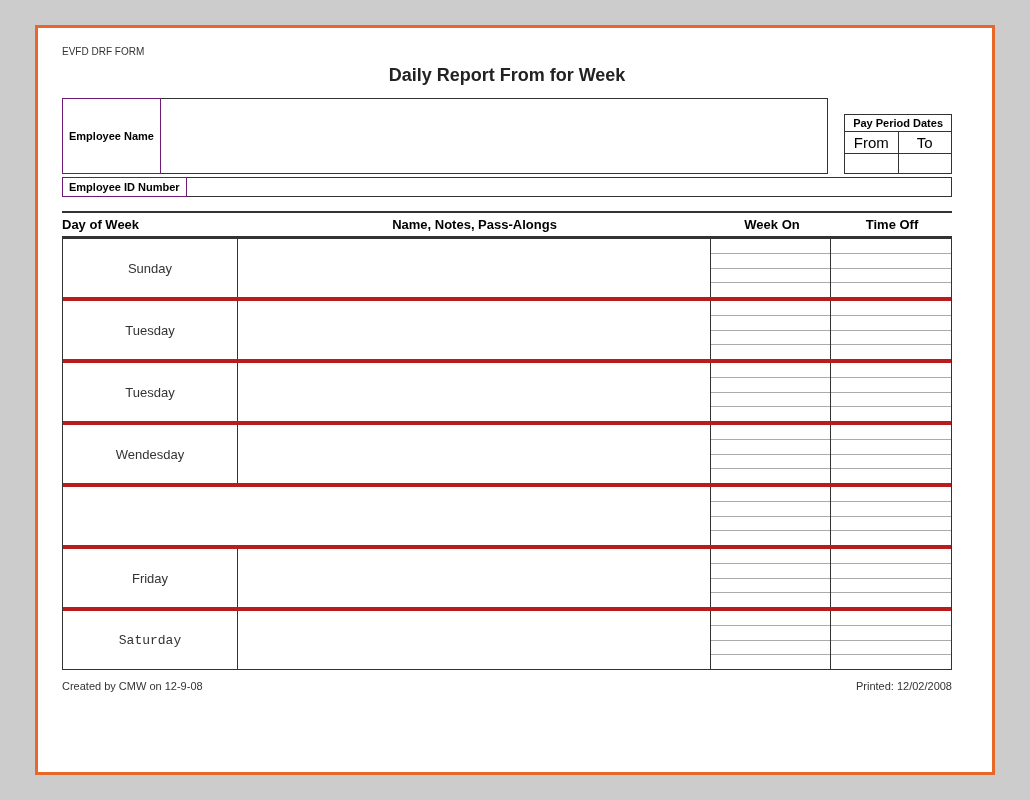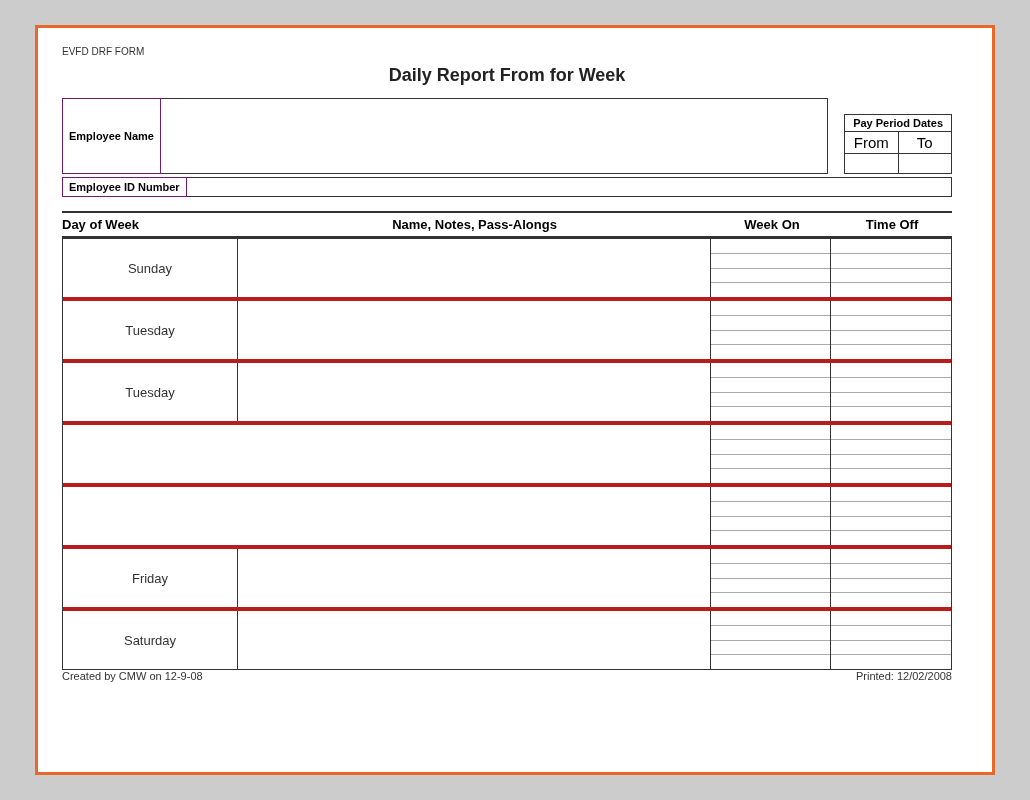--- a/index.html
+++ b/index.html
@@ -113,20 +113,21 @@
     .main-table {
       border: 1px solid #333;
       width: 100%;
     }
     .day-row {
       display: flex;
       border-bottom: 4px solid #b91c1c;
     }
     .day-row:last-child {
       border-bottom: none;
+      font-family: Liberation Mono, monospace;
     }
     .day-cell {
       width: 175px;
       border-right: 1px solid #333;
       display: flex;
       align-items: center;
       justify-content: center;
       font-size: 13px;
       color: #333;
       min-height: 58px;
@@ -151,20 +152,21 @@
       flex: 1;
     }
     .time-line:last-child {
       border-bottom: none;
     }
 
     
     .footer {
       display: flex;
       justify-content: space-between;
+      margin-top: 10px;
       font-size: 11px;
       color: #333;
     }
   </style>
 </head>
 <body>
 
 <div class="page">
 
   <div class="evfd-label">EVFD DRF FORM</div>
@@ -245,20 +247,21 @@
           <div class="time-line"></div>
         </div>
         <div class="time-section" style="border-right: none;">
           <div class="time-line"></div>
           <div class="time-line"></div>
           <div class="time-line"></div>
           <div class="time-line"></div>
         </div>
       </div>
       <div class="day-row">
+        <div class="day-cell">Wendesday</div>
         <div class="task-cell"></div>
         <div class="time-section">
           <div class="time-line"></div>
           <div class="time-line"></div>
           <div class="time-line"></div>
           <div class="time-line"></div>
         </div>
         <div class="time-section" style="border-right: none;">
           <div class="time-line"></div>
           <div class="time-line"></div>

